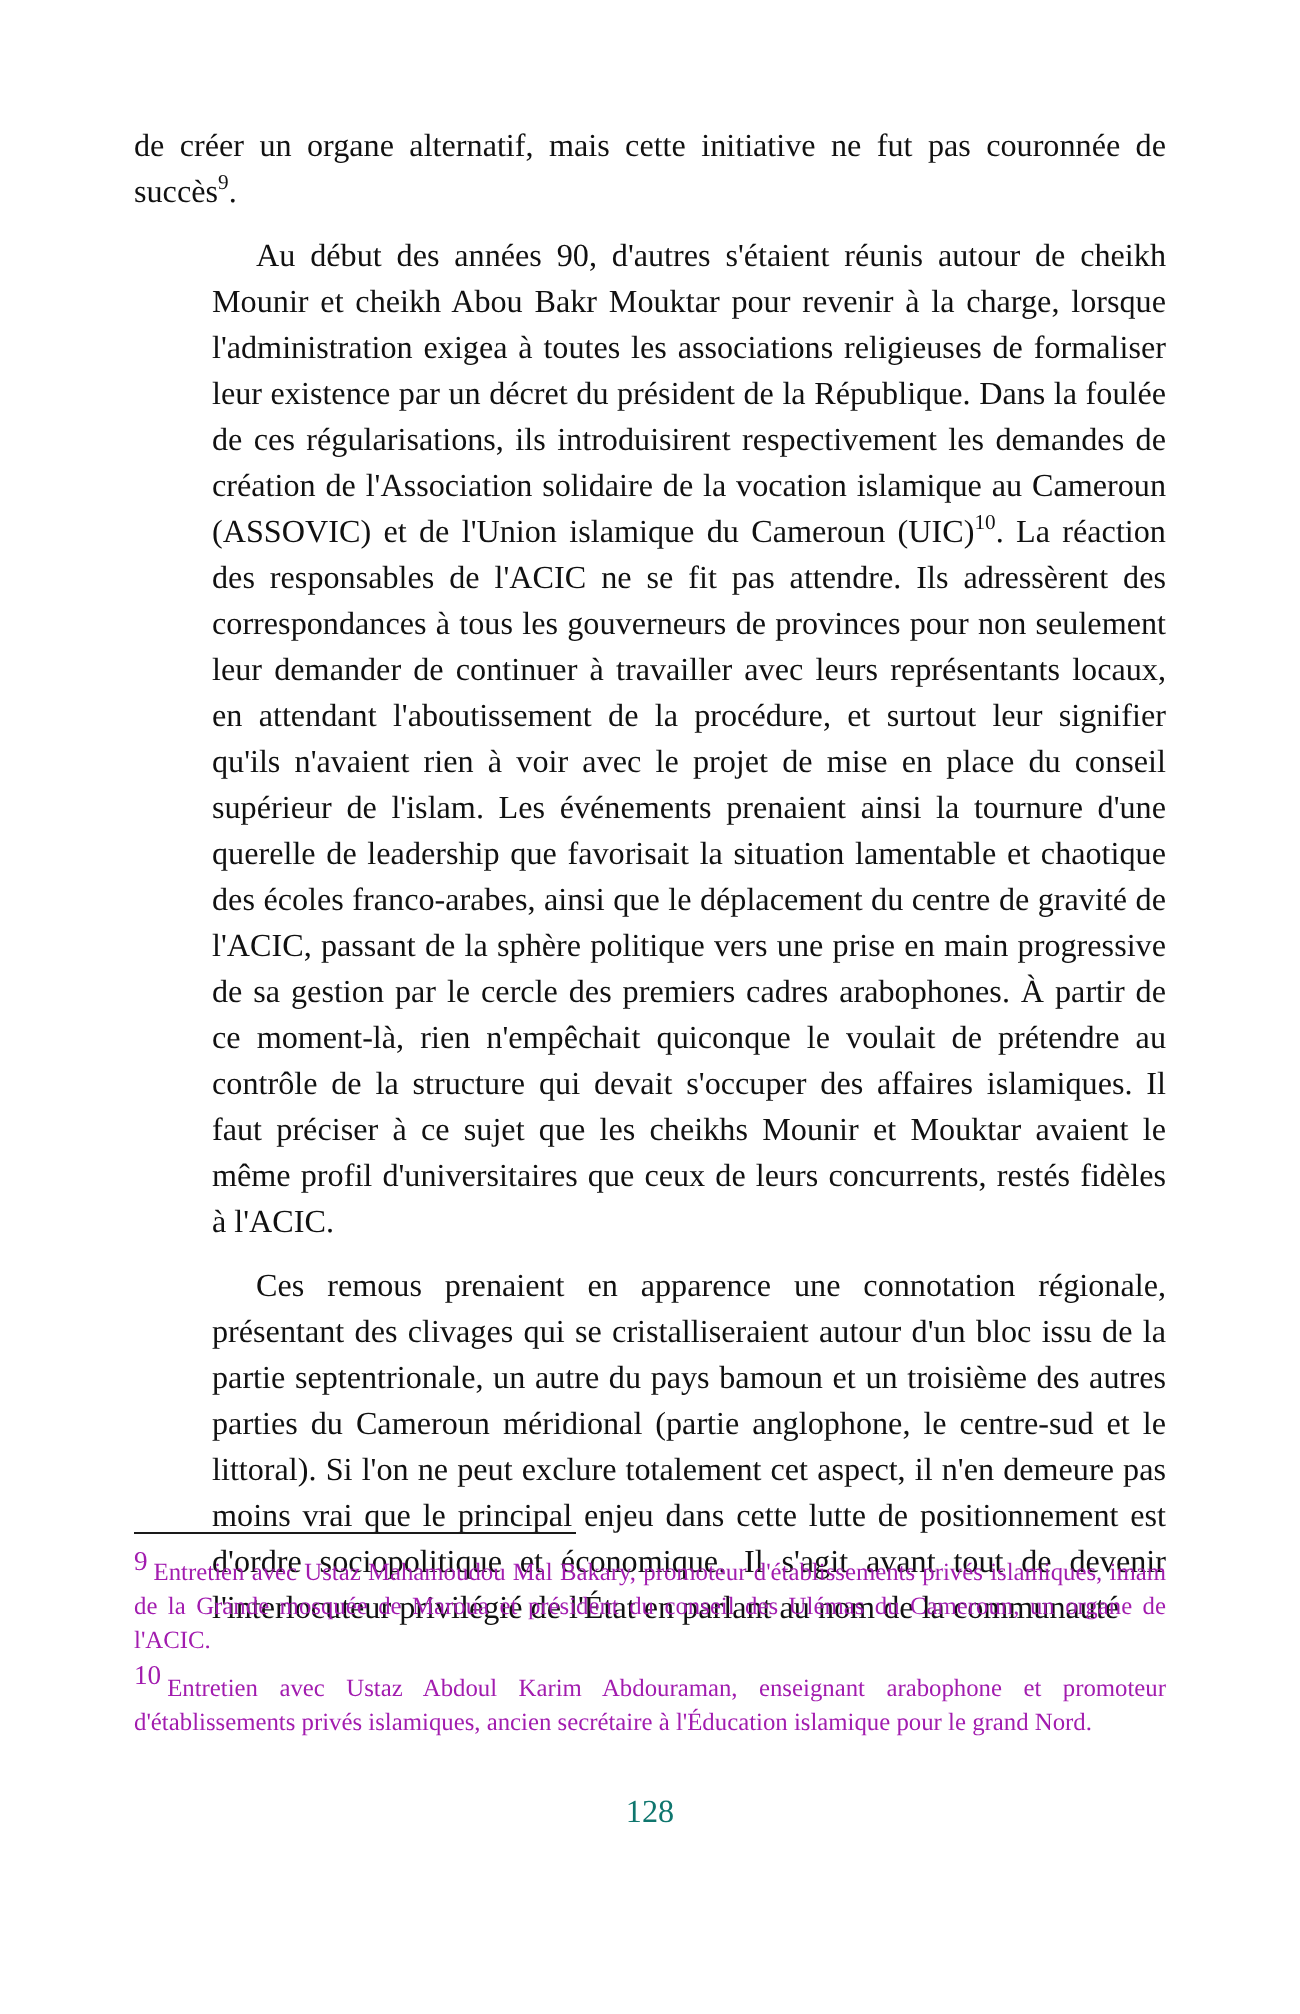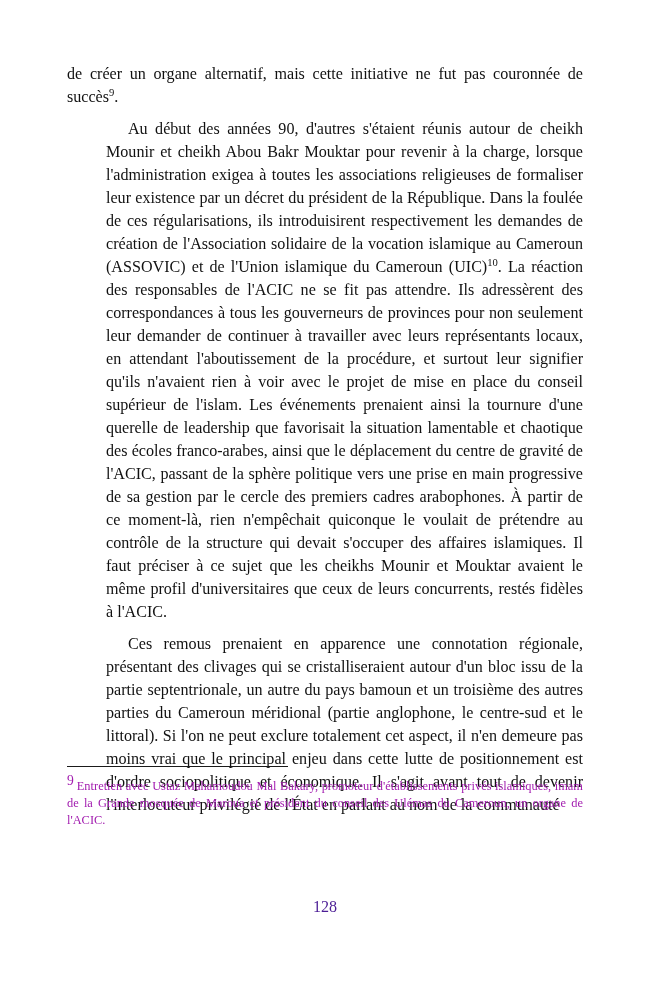--- a/index.html
+++ b/index.html
@@ -100,21 +100,21 @@
 
   
   .folio {
     position: absolute;
     left: 0;
     top: 896px;
     width: 650px;
     text-align: center;
     font-size: 16.1px;
     line-height: 22px;
-    color: #4c1d95;
+    color: #0f766e;
   }
 </style>
 </head>
 <body>
 
 <div class="page">
 
   <div class="text-column">
 
     <p class="para"><span>de créer un organe alternatif, mais cette initiative ne fut pas couronnée de succès</span><sup class="fn-ref">9</sup><span>.</span></p>
@@ -124,18 +124,19 @@
     <p class="para indent gap-before"><span>Ces remous prenaient en apparence une connotation régionale, présentant des clivages qui se cristalliseraient autour d'un bloc issu de la partie septentrionale, un autre du pays bamoun et un troisième des autres parties du Cameroun méridional (partie anglophone, le centre-sud et le littoral). Si l'on ne peut exclure totalement cet aspect, il n'en demeure pas moins vrai que le principal enjeu dans cette lutte de positionnement est d'ordre sociopolitique et économique. Il s'agit avant tout de devenir l'interlocuteur privilégié de l'État en parlant au nom de la communauté</span></p>
 
   </div>
 
   <div class="footnotes">
 
     <hr class="fn-rule">
 
     <p class="footnote"><span class="fn-num">9</span><span>Entretien avec Ustaz Mahamoudou Mal Bakary, promoteur d'établissements privés islamiques, imam de la Grande mosquée de Maroua et président du conseil des Ulémas du Cameroun, un organe de l'ACIC.</span></p>
 
+    <p class="footnote"><span class="fn-num">10</span><span>Entretien avec Ustaz Abdoul Karim Abdouraman, enseignant arabophone et promoteur d'établissements privés islamiques, ancien secrétaire à l'Éducation islamique pour le grand Nord.</span></p>
 
   </div>
 
   <div class="folio">128</div>
 
 </div>
 
 </body></html>

